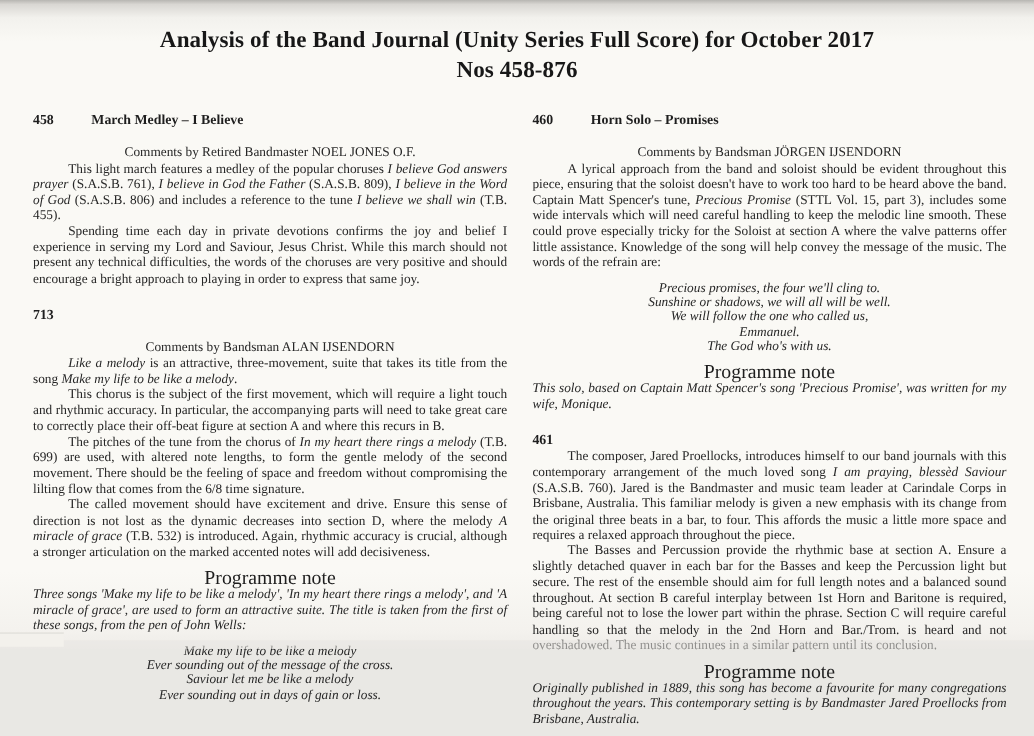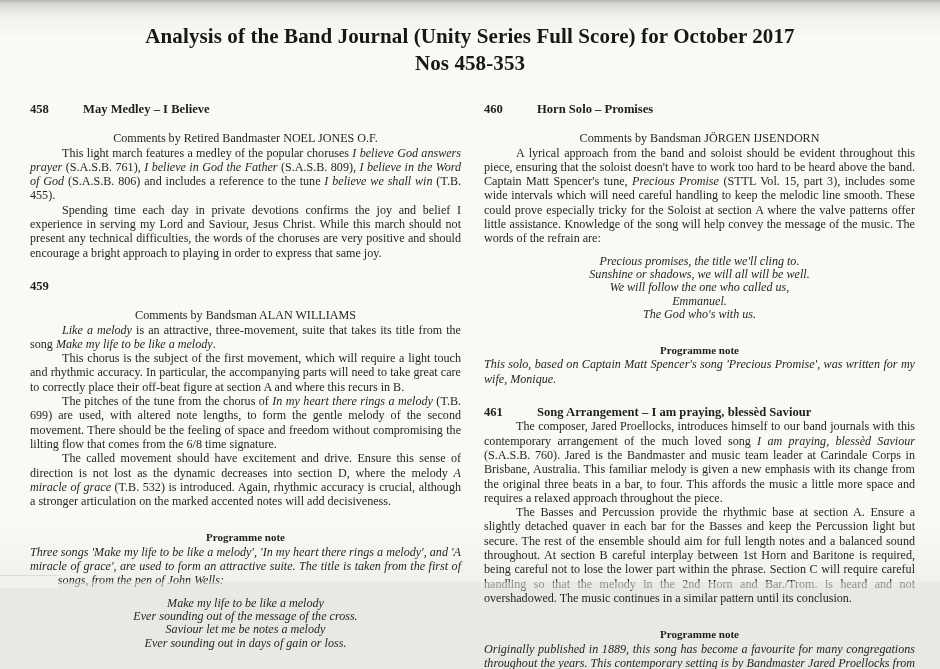--- a/index.html
+++ b/index.html
@@ -52,87 +52,86 @@
     text-align:left;
     color:#1e1e1e;
   }
   .col > .sec-head:first-child{margin-top:0;}
   .sec-num{width:53px;flex:none;}
   .sec-title{flex:1;}
   .byline{text-align:center;margin-top:15px;}
   p.para{margin:0;text-indent:32px;}
   .note-head{
     text-align:center;
-    font-weight:bold;
-    margin-top:22px;
-    font-size:11px;
+    font-weight:normal;
+    margin-top:10px;
+    font-size:18px;
     color:#1e1e1e;
   }
   p.note{margin:0;font-style:italic;}
   .verse{
     text-align:center;
     font-style:italic;
     line-height:13.3px;
     margin-top:9px;
   }
   .it{font-style:italic;}
 </style>
 </head>
 <body>
 
 <div class="page">
   <div class="doc-title">
     <div>Analysis of the Band Journal (Unity Series Full Score) for October 2017</div>
-    <div>Nos 458-353</div>
+    <div>Nos 458-876</div>
   </div>
   <div class="columns">
     <div class="col">
         <div class="sec-head">
           <span class="sec-num">458</span>
-          <span class="sec-title">May Medley – I Believe</span>
+          <span class="sec-title">March Medley – I Believe</span>
         </div>
         <div class="byline">Comments by Retired Bandmaster NOEL JONES O.F.</div>
         <p class="para"><span>This light march features a medley of the popular choruses </span><span class="it">I believe God answers prayer</span><span> (S.A.S.B. 761), </span><span class="it">I believe in God the Father</span><span> (S.A.S.B. 809), </span><span class="it">I believe in the Word of God</span><span> (S.A.S.B. 806) and includes a reference to the tune </span><span class="it">I believe we shall win</span><span> (T.B. 455).</span></p>
         <p class="para"><span>Spending time each day in private devotions confirms the joy and belief I experience in serving my Lord and Saviour, Jesus Christ. While this march should not present any technical difficulties, the words of the choruses are very positive and should encourage a bright approach to playing in order to express that same joy.</span></p>
         <div class="sec-head">
-          <span class="sec-num">459</span>
+          <span class="sec-num">713</span>
         </div>
-        <div class="byline">Comments by Bandsman ALAN WILLIAMS</div>
+        <div class="byline">Comments by Bandsman ALAN IJSENDORN</div>
         <p class="para"><span class="it">Like a melody</span><span> is an attractive, three-movement, suite that takes its title from the song </span><span class="it">Make my life to be like a melody</span><span>.</span></p>
         <p class="para"><span>This chorus is the subject of the first movement, which will require a light touch and rhythmic accuracy. In particular, the accompanying parts will need to take great care to correctly place their off-beat figure at section A and where this recurs in B.</span></p>
         <p class="para"><span>The pitches of the tune from the chorus of </span><span class="it">In my heart there rings a melody</span><span> (T.B. 699) are used, with altered note lengths, to form the gentle melody of the second movement. There should be the feeling of space and freedom without compromising the lilting flow that comes from the 6/8 time signature.</span></p>
         <p class="para"><span>The called movement should have excitement and drive. Ensure this sense of direction is not lost as the dynamic decreases into section D, where the melody </span><span class="it">A miracle of grace</span><span> (T.B. 532) is introduced. Again, rhythmic accuracy is crucial, although a stronger articulation on the marked accented notes will add decisiveness.</span></p>
         <div class="note-head">Programme note</div>
         <p class="note"><span>Three songs 'Make my life to be like a melody', 'In my heart there rings a melody', and 'A miracle of grace', are used to form an attractive suite. The title is taken from the first of these songs, from the pen of John Wells:</span></p>
         <div class="verse">
           <div class="verse-line">Make my life to be like a melody</div>
           <div class="verse-line">Ever sounding out of the message of the cross.</div>
-          <div class="verse-line">Saviour let me be notes a melody</div>
+          <div class="verse-line">Saviour let me be like a melody</div>
           <div class="verse-line">Ever sounding out in days of gain or loss.</div>
         </div>
       </div>
     <div class="col">
         <div class="sec-head">
           <span class="sec-num">460</span>
           <span class="sec-title">Horn Solo – Promises</span>
         </div>
         <div class="byline">Comments by Bandsman JÖRGEN IJSENDORN</div>
         <p class="para"><span>A lyrical approach from the band and soloist should be evident throughout this piece, ensuring that the soloist doesn't have to work too hard to be heard above the band. Captain Matt Spencer's tune, </span><span class="it">Precious Promise</span><span> (STTL Vol. 15, part 3), includes some wide intervals which will need careful handling to keep the melodic line smooth. These could prove especially tricky for the Soloist at section A where the valve patterns offer little assistance. Knowledge of the song will help convey the message of the music. The words of the refrain are:</span></p>
         <div class="verse">
-          <div class="verse-line">Precious promises, the title we'll cling to.</div>
+          <div class="verse-line">Precious promises, the four we'll cling to.</div>
           <div class="verse-line">Sunshine or shadows, we will all will be well.</div>
           <div class="verse-line">We will follow the one who called us,</div>
           <div class="verse-line">Emmanuel.</div>
           <div class="verse-line">The God who's with us.</div>
         </div>
         <div class="note-head">Programme note</div>
         <p class="note"><span>This solo, based on Captain Matt Spencer's song 'Precious Promise', was written for my wife, Monique.</span></p>
         <div class="sec-head">
           <span class="sec-num">461</span>
-          <span class="sec-title">Song Arrangement – I am praying, blessèd Saviour</span>
         </div>
         <p class="para"><span>The composer, Jared Proellocks, introduces himself to our band journals with this contemporary arrangement of the much loved song </span><span class="it">I am praying, blessèd Saviour</span><span> (S.A.S.B. 760). Jared is the Bandmaster and music team leader at Carindale Corps in Brisbane, Australia. This familiar melody is given a new emphasis with its change from the original three beats in a bar, to four. This affords the music a little more space and requires a relaxed approach throughout the piece.</span></p>
         <p class="para"><span>The Basses and Percussion provide the rhythmic base at section A. Ensure a slightly detached quaver in each bar for the Basses and keep the Percussion light but secure. The rest of the ensemble should aim for full length notes and a balanced sound throughout. At section B careful interplay between 1st Horn and Baritone is required, being careful not to lose the lower part within the phrase. Section C will require careful handling so that the melody in the 2nd Horn and Bar./Trom. is heard and not overshadowed. The music continues in a similar pattern until its conclusion.</span></p>
         <div class="note-head">Programme note</div>
         <p class="note"><span>Originally published in 1889, this song has become a favourite for many congregations throughout the years. This contemporary setting is by Bandmaster Jared Proellocks from Brisbane, Australia.</span></p>
       </div>
   </div>
   <div class="scan-bottom"></div>
   <div class="scan-corner"></div>
 </div>

